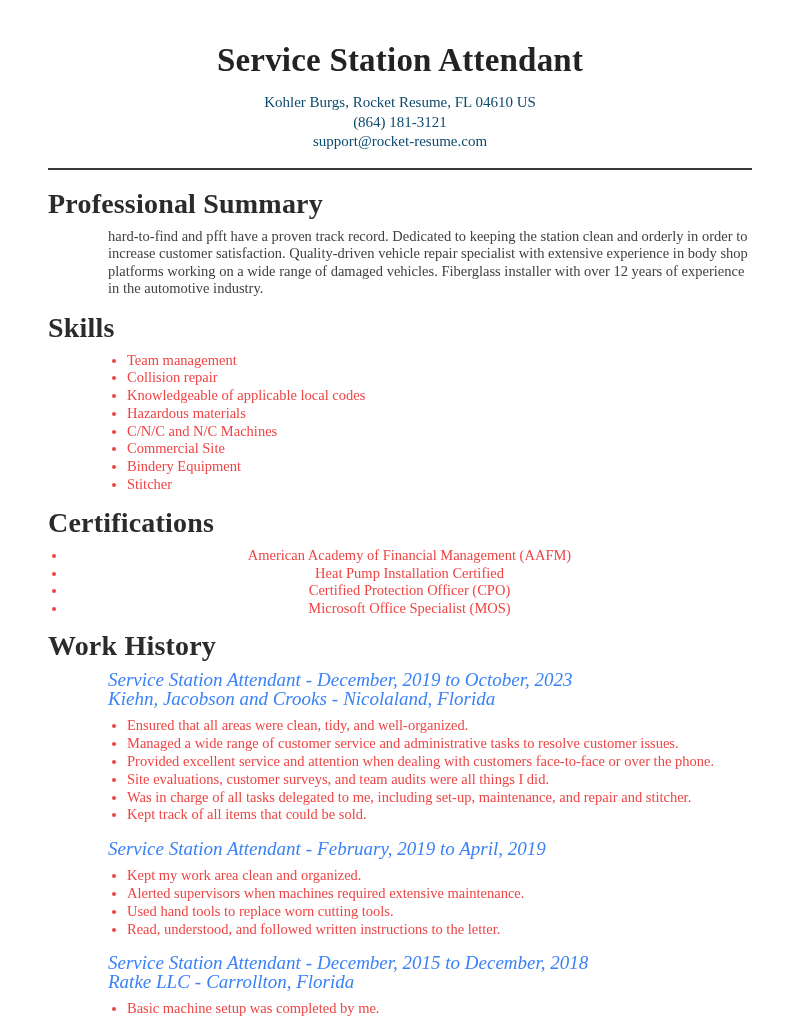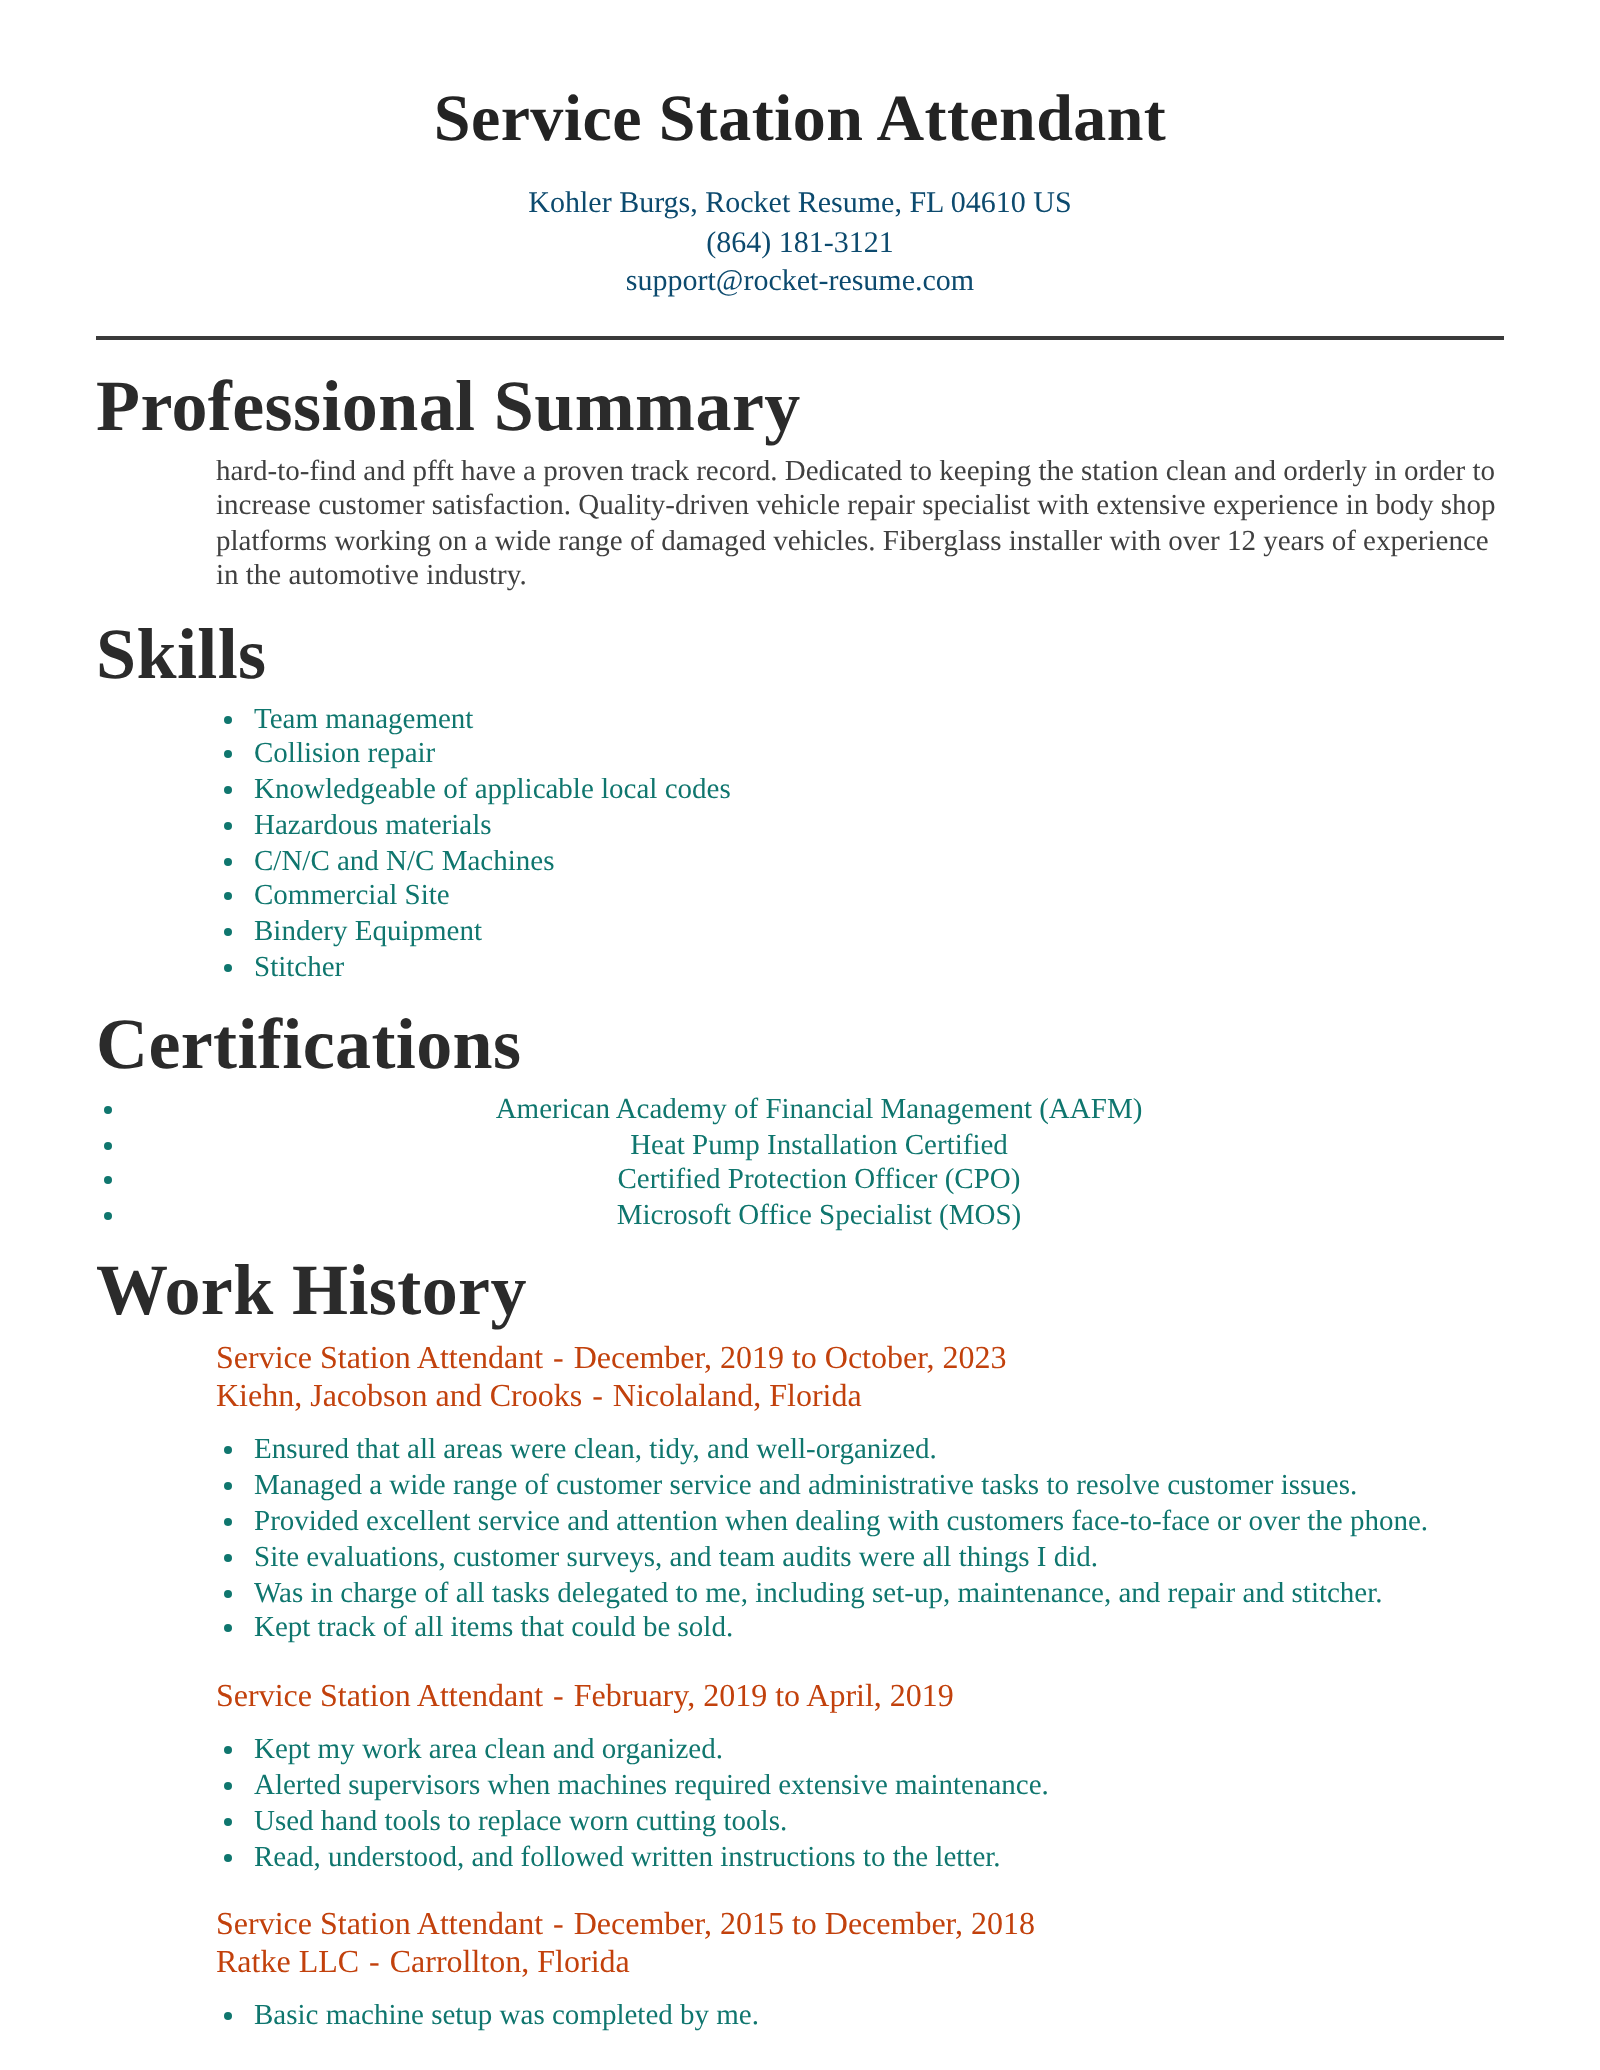--- a/index.html
+++ b/index.html
@@ -21,50 +21,50 @@
   .contact { text-align: center; }
   .contact-line { font-size: 15px; line-height: 19.5px; color: #0c4a6e; }
 
   hr.rule {
     margin: 16px 0 0 0; border: none;
     border-top: 2px solid #3a3a3a; height: 0;
   }
 
   
   h2.section-heading {
-    font-size: 36px; line-height: 31px; font-weight: 700;
+    font-size: 28px; line-height: 31px; font-weight: 700;
     color: #2b2b2b; margin: 18px 0 9px 0; letter-spacing: 0.2px;
   }
   h2.mt14 { margin-top: 14px; }
   h2.mt13 { margin-top: 13px; }
   h2.mt12 { margin-top: 12px; }
 
   
   .summary-text {
     margin: 0 0 0 60px; width: 640px;
     font-size: 14.5px; line-height: 17.5px; color: #404040;
   }
 
   ul.bullets {
     margin: 0; padding: 0 0 0 19px;
-    font-size: 14.5px; line-height: 17.8px; color: #0f766e;
+    font-size: 14.5px; line-height: 17.8px; color: #ef4444;
   }
   ul.bullets li { padding: 0; }
 
   .skills-cols { display: flex; margin: 6px 0 0 60px; }
   .skills-col-left { width: 322px; flex: 0 0 322px; }
   .skills-col-right { flex: 1 1 auto; }
 
   .cert-list { margin: 7px 0 0 60px; text-align: center; }
 
   
   .job { margin: 8px 0 0 60px; }
   .job + .job { margin-top: 15px; }
   .job.last { margin-top: 14px; }
-  .job-line { font-size: 16px; line-height: 19.2px; color: #c2410c; }
+  .job-line { font-size: 19px; line-height: 19.2px; color: #3b82f6; font-style: italic; }
   .job-line .sep { margin: 0 5px; }
   .job ul.bullets { margin-top: 9px; }
 </style>
 </head>
 <body>
 
 <div class="page">
 
   <h1 class="doc-title">Service Station Attendant</h1>
 

